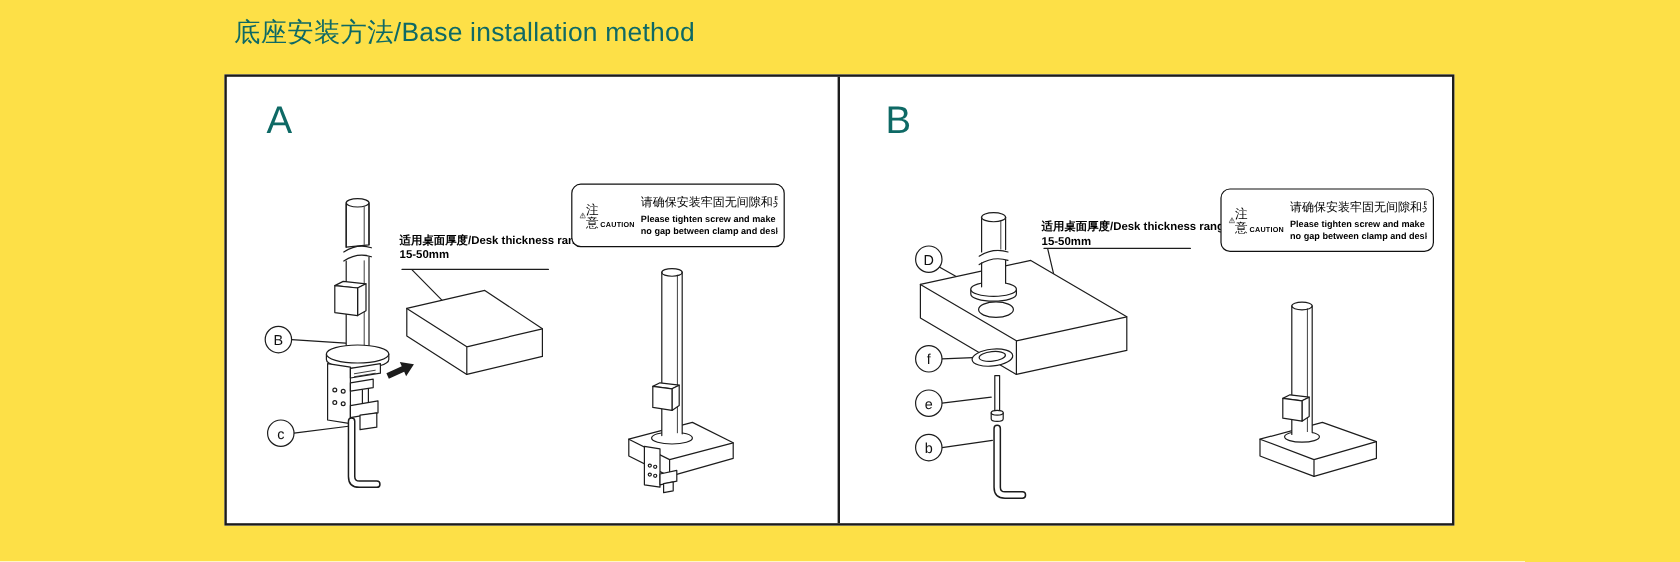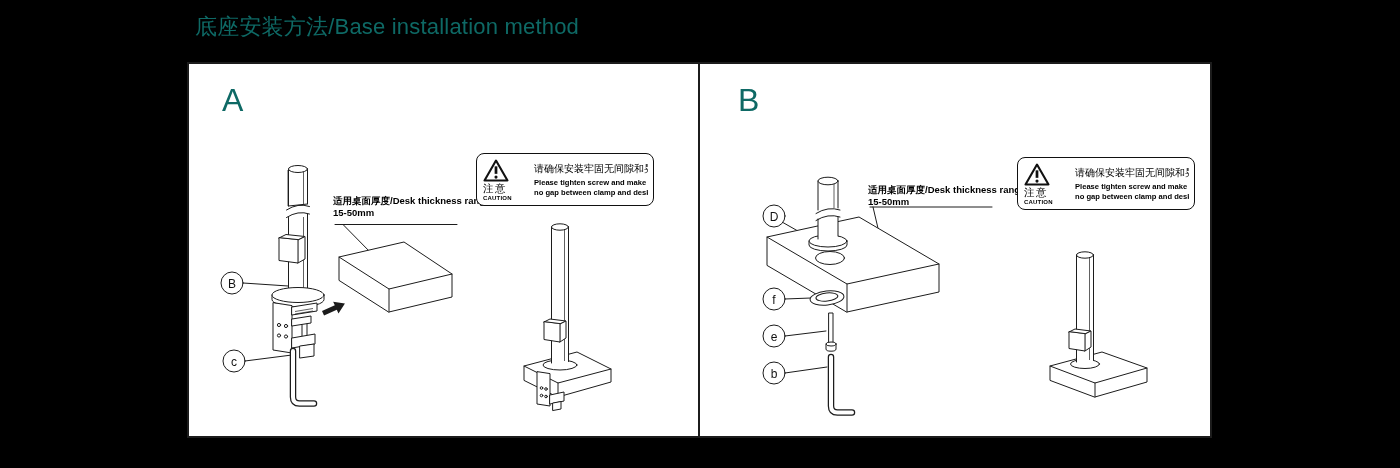--- a/index.html
+++ b/index.html
@@ -1,18 +1,18 @@
 <!DOCTYPE html>
 <html><head>
 <meta charset="utf-8">
 <style>
   * { margin:0; padding:0; box-sizing:border-box; }
   html,body { background:#fff; }
   .page {
-    position:relative; width:1400px; height:468px; background:#000000;
+    position:relative; width:1400px; height:468px; background:#fde047;
     font-family:"Liberation Sans", sans-serif; color:#000; overflow:hidden;
   }
   .page-title {
     position:absolute; left:195px; top:12px;
     font-size:22px; font-weight:500; color:#0e6965; letter-spacing:0.2px;
     white-space:nowrap;
   }
   .outer-box {
     position:absolute; left:187px; top:62px; width:1025px; height:376px;
     border:2px solid #1c1c1c; display:flex; background:#fff;
@@ -40,21 +40,21 @@
   .desk-label {
     position:absolute; font-size:9.5px; font-weight:700; line-height:11.5px;
     color:#000; white-space:nowrap;
   }
   .caution {
     position:absolute; width:178px; height:53px; background:#fff;
     border:1.5px solid #111; border-radius:8px;
     display:flex; align-items:center; padding:3px 5px 3px 6px; gap:5px;
   }
   .caution-icon-col {
-    width:46px; display:flex; flex-direction:column; align-items:flex-start;
+    width:46px; display:flex; align-items:flex-end;
     line-height:1; flex:none;
   }
   .caution-zh { font-size:10.5px; letter-spacing:1.5px; margin-top:1px; }
   .caution-en { font-size:6px; font-weight:700; margin-top:1.5px; letter-spacing:0.2px; }
   .caution-text-col { flex:1; overflow:hidden; }
   .caution-line-zh { font-size:10px; white-space:nowrap; margin-bottom:2px; }
   .caution-line-en { font-size:7.6px; font-weight:700; line-height:9.2px; white-space:nowrap; }
 </style>
 </head>
 <body>

